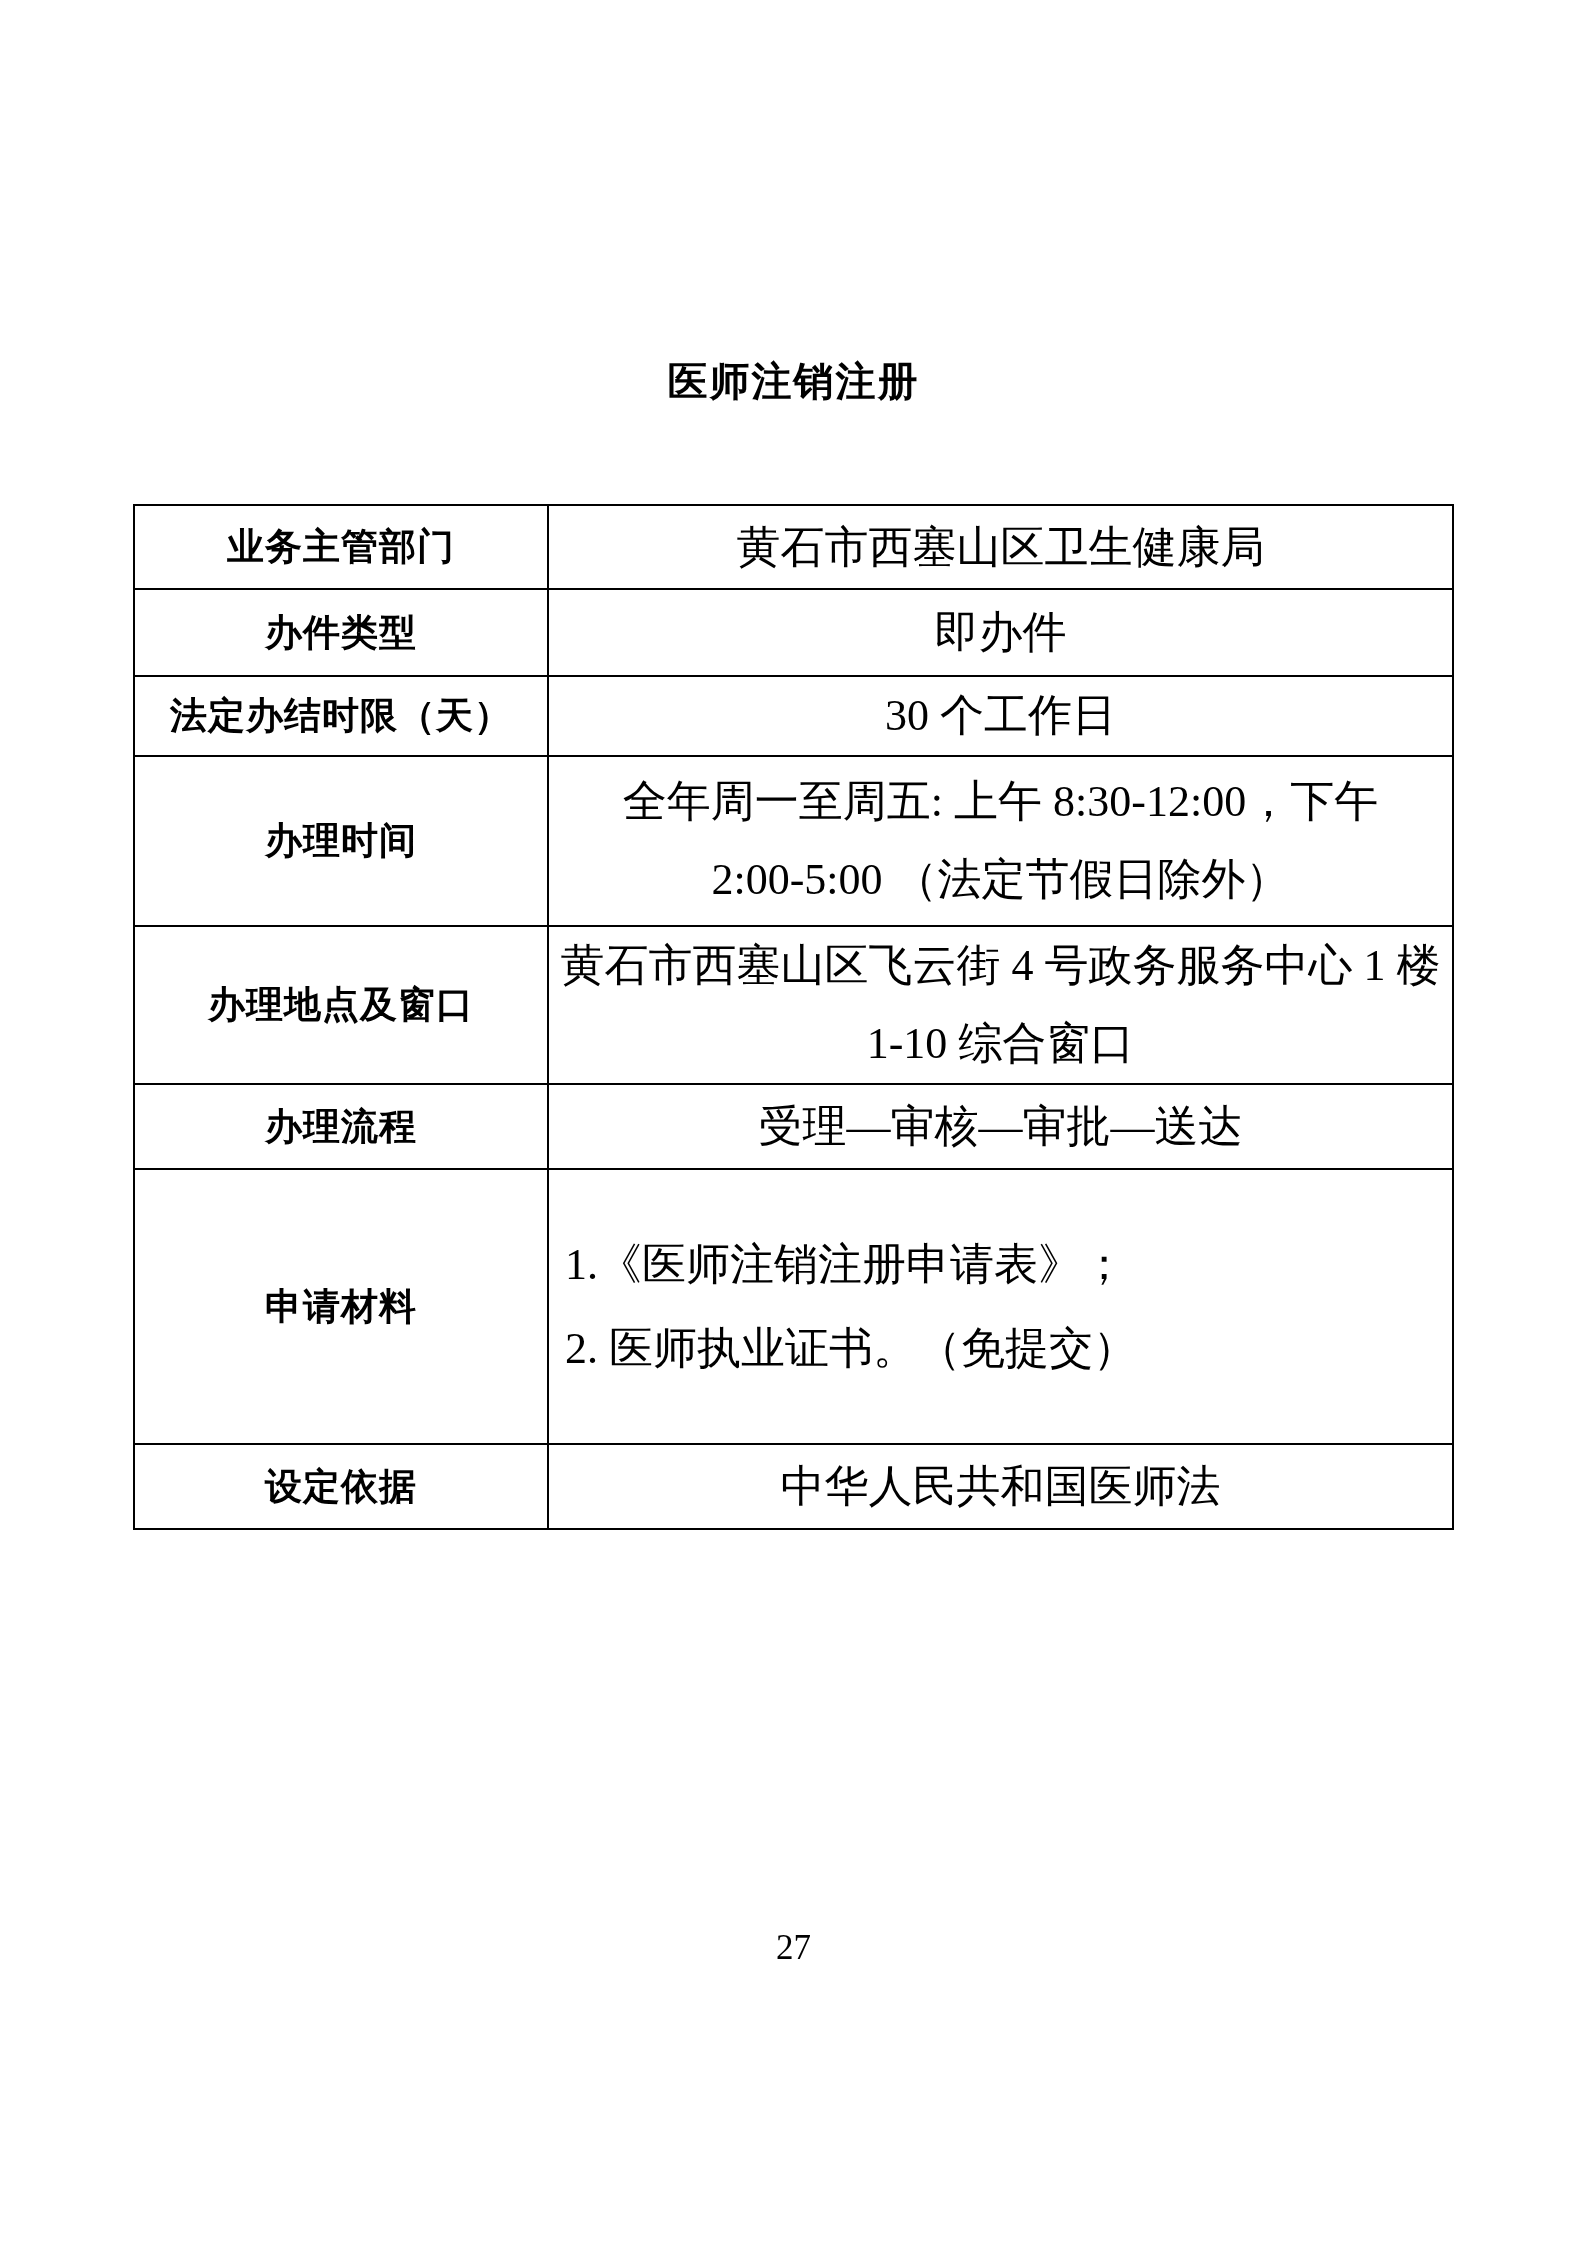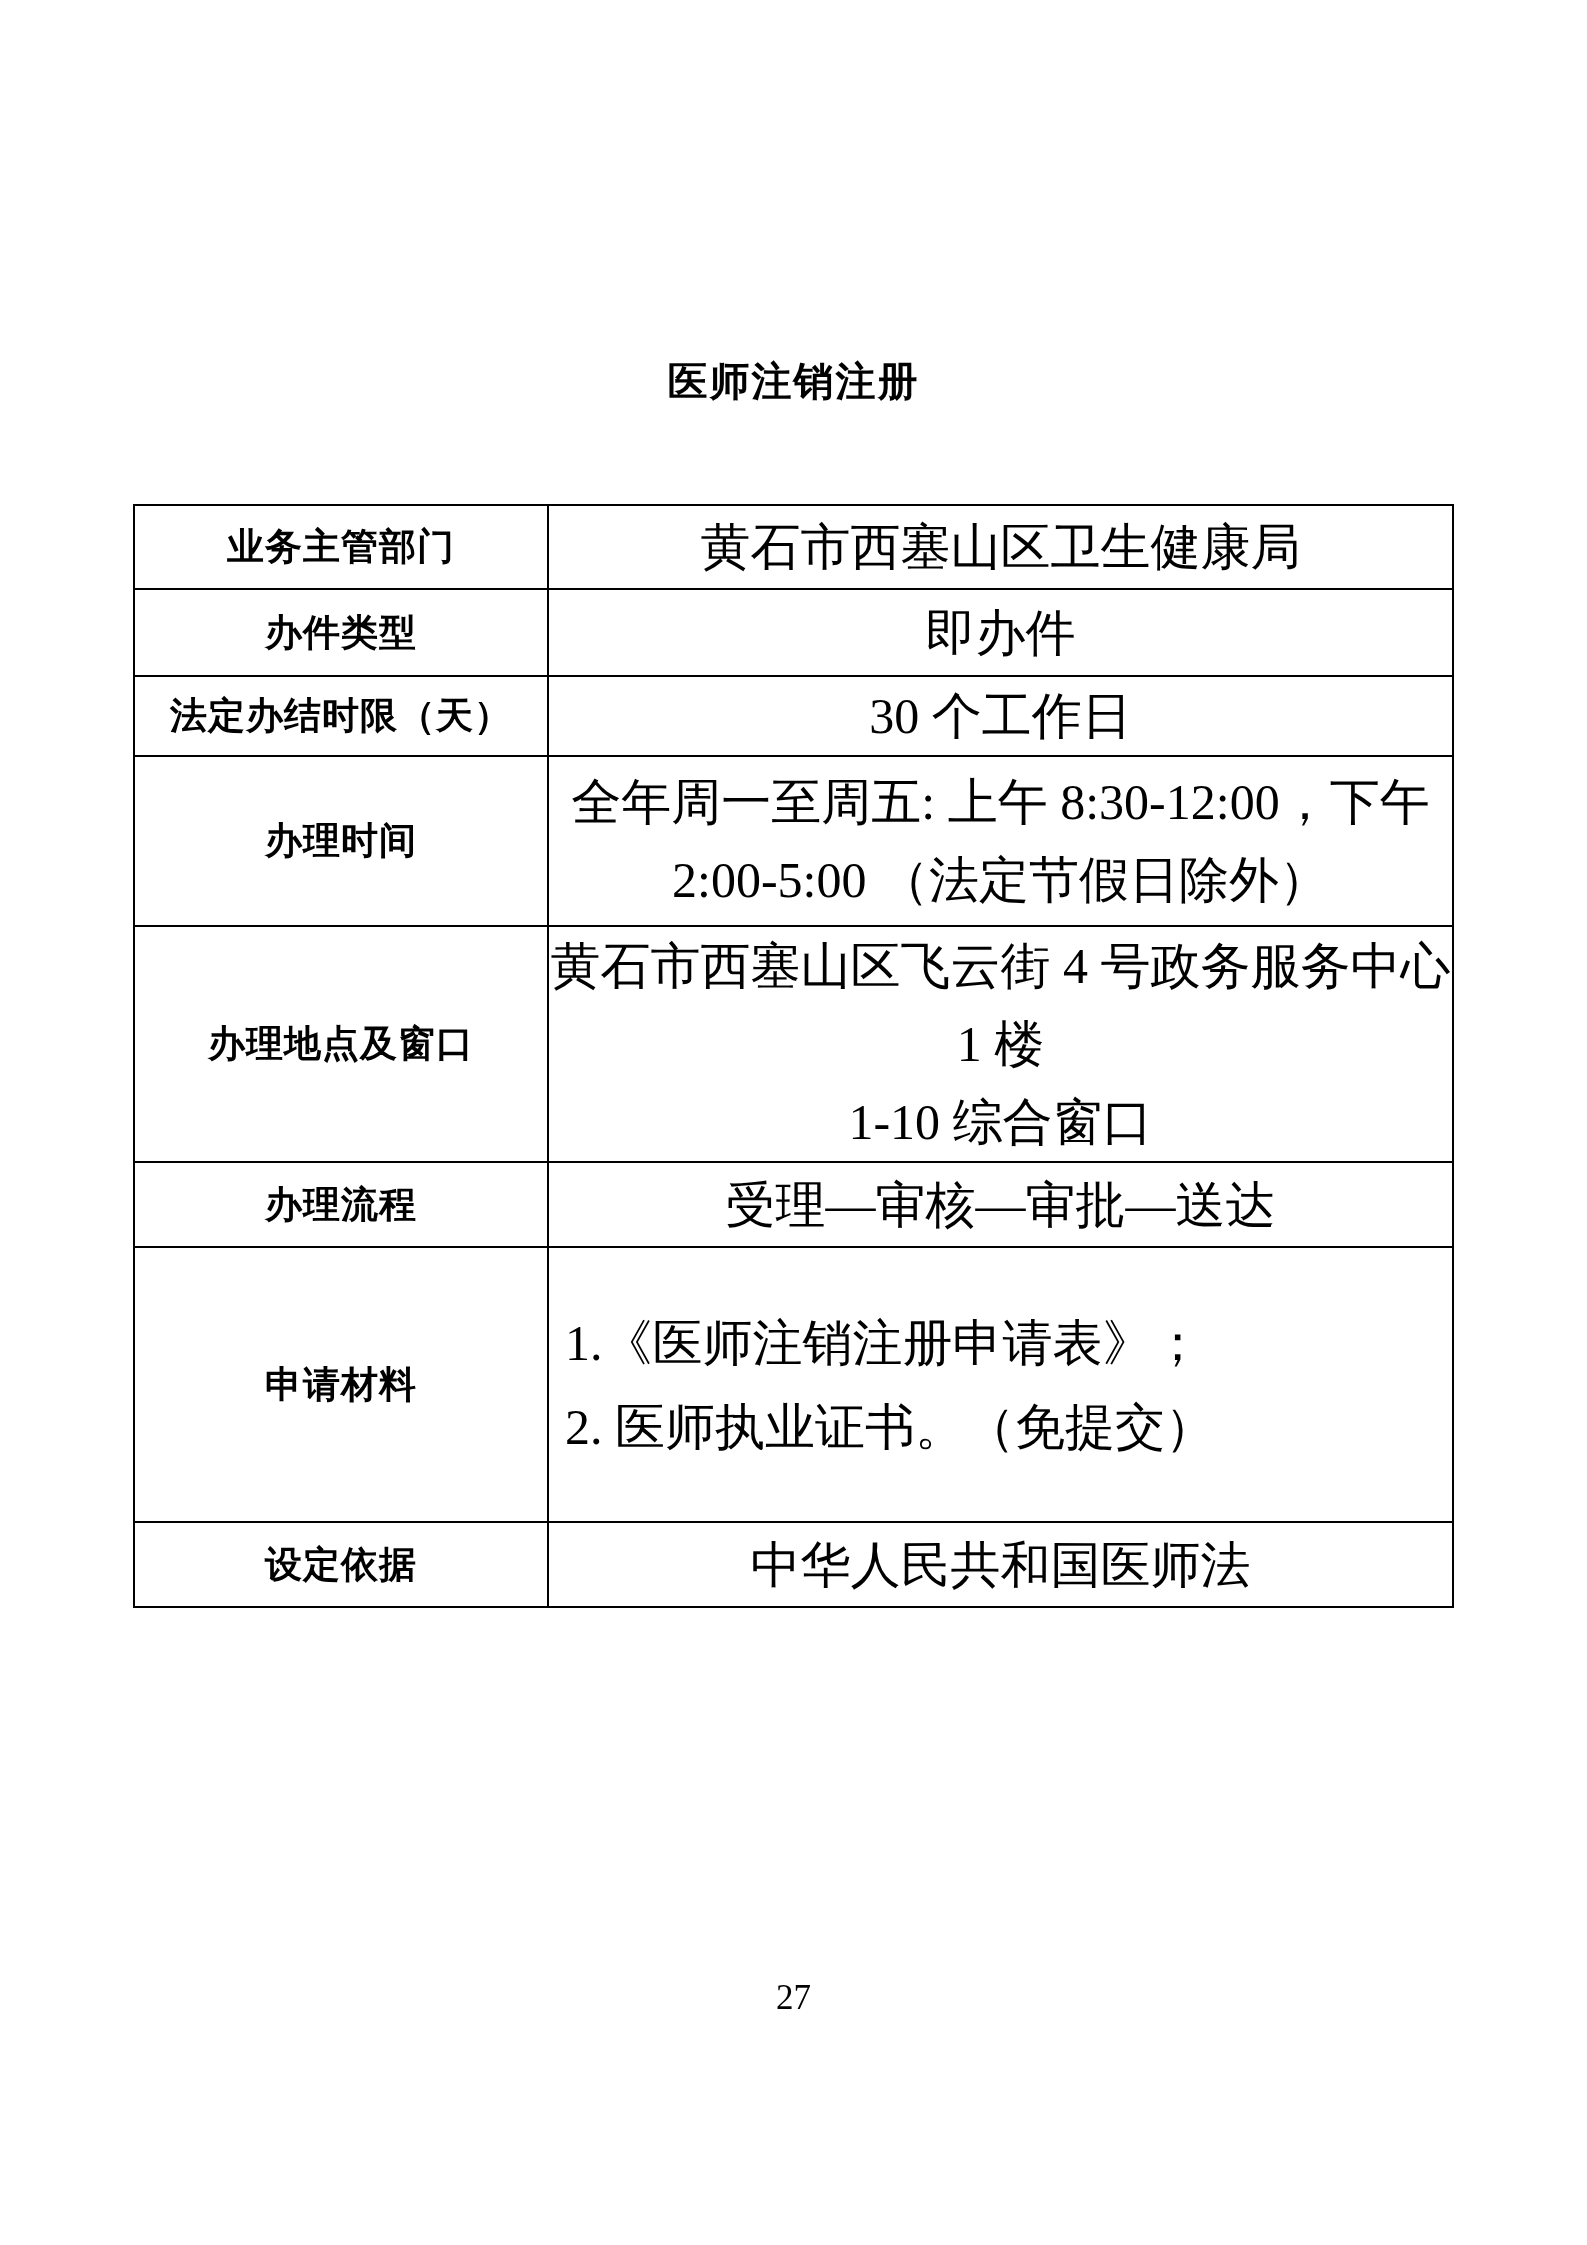--- a/index.html
+++ b/index.html
@@ -40,41 +40,41 @@
   }
   td.label {
     font-family: "Liberation Sans", "DejaVu Sans", sans-serif;
     font-weight: 700;
     font-size: 37px;
     text-align: center;
     letter-spacing: 1px;
   }
   td.value {
     font-family: "Liberation Serif", "DejaVu Serif", serif;
-    font-size: 50px;
+    font-size: 44px;
     text-align: center;
   }
   td.value .line { line-height: 78px; }
   tr.row-s td.value .line { line-height: normal; }
   td.value.left {
     text-align: left;
     padding-left: 16px;
   }
   td.value.left .line { line-height: 84px; }
   tr.row-s { height: 84px; }
   tr.row-s2 { height: 87px; }
   tr.row-s3 { height: 77px; }
   tr.row-g { height: 82px; }
   tr.row-h { height: 85px; }
   tr.row-m { height: 170px; }
   tr.row-m2 { height: 127px; }
   tr.row-l { height: 275px; }
   .page-number {
     position: absolute;
-    top: 1978px;
+    top: 1928px;
     left: 0;
     width: 100%;
     text-align: center;
     font-family: "Liberation Serif", "DejaVu Serif", serif;
     font-size: 35px;
   }
 </style>
 </head>
 <body>
 

